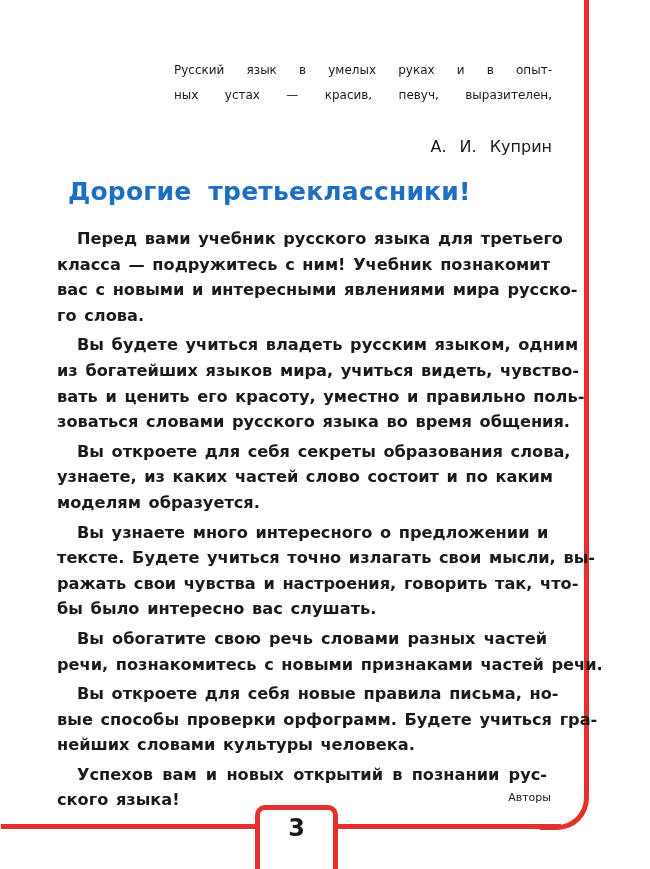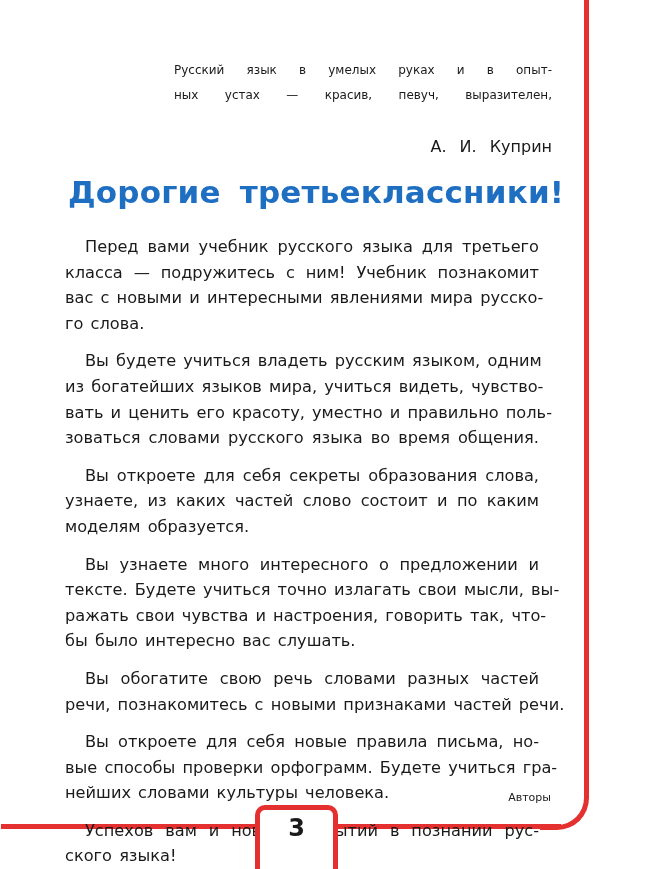--- a/index.html
+++ b/index.html
@@ -84,37 +84,38 @@
       word-spacing: 8px;
     }
     .title {
       position: absolute;
       left: 68px;
       top: 172px;
       width: 460px;
       margin: 0;
       font-family: "DejaVu Sans", sans-serif;
       font-weight: bold;
-      font-size: 31px;
+      font-size: 25px;
       line-height: 40px;
       color: #1e6ec2;
       white-space: nowrap;
       word-spacing: 8px;
       letter-spacing: 0.2px;
     }
     .body-text {
       position: absolute;
       left: 53px;
       top: 222px;
       width: 498px;
       font-size: 16.2px;
       line-height: 25.6px;
     }
     .para {
-      margin: 12px;
+      margin: 4px;
+      font-weight: bold;
     }
     .para .line {
       display: block;
       text-align: justify;
       text-align-last: justify;
       white-space: nowrap;
       word-spacing: 2px;
     }
     .para .line.indent {
       padding-left: 20px;

